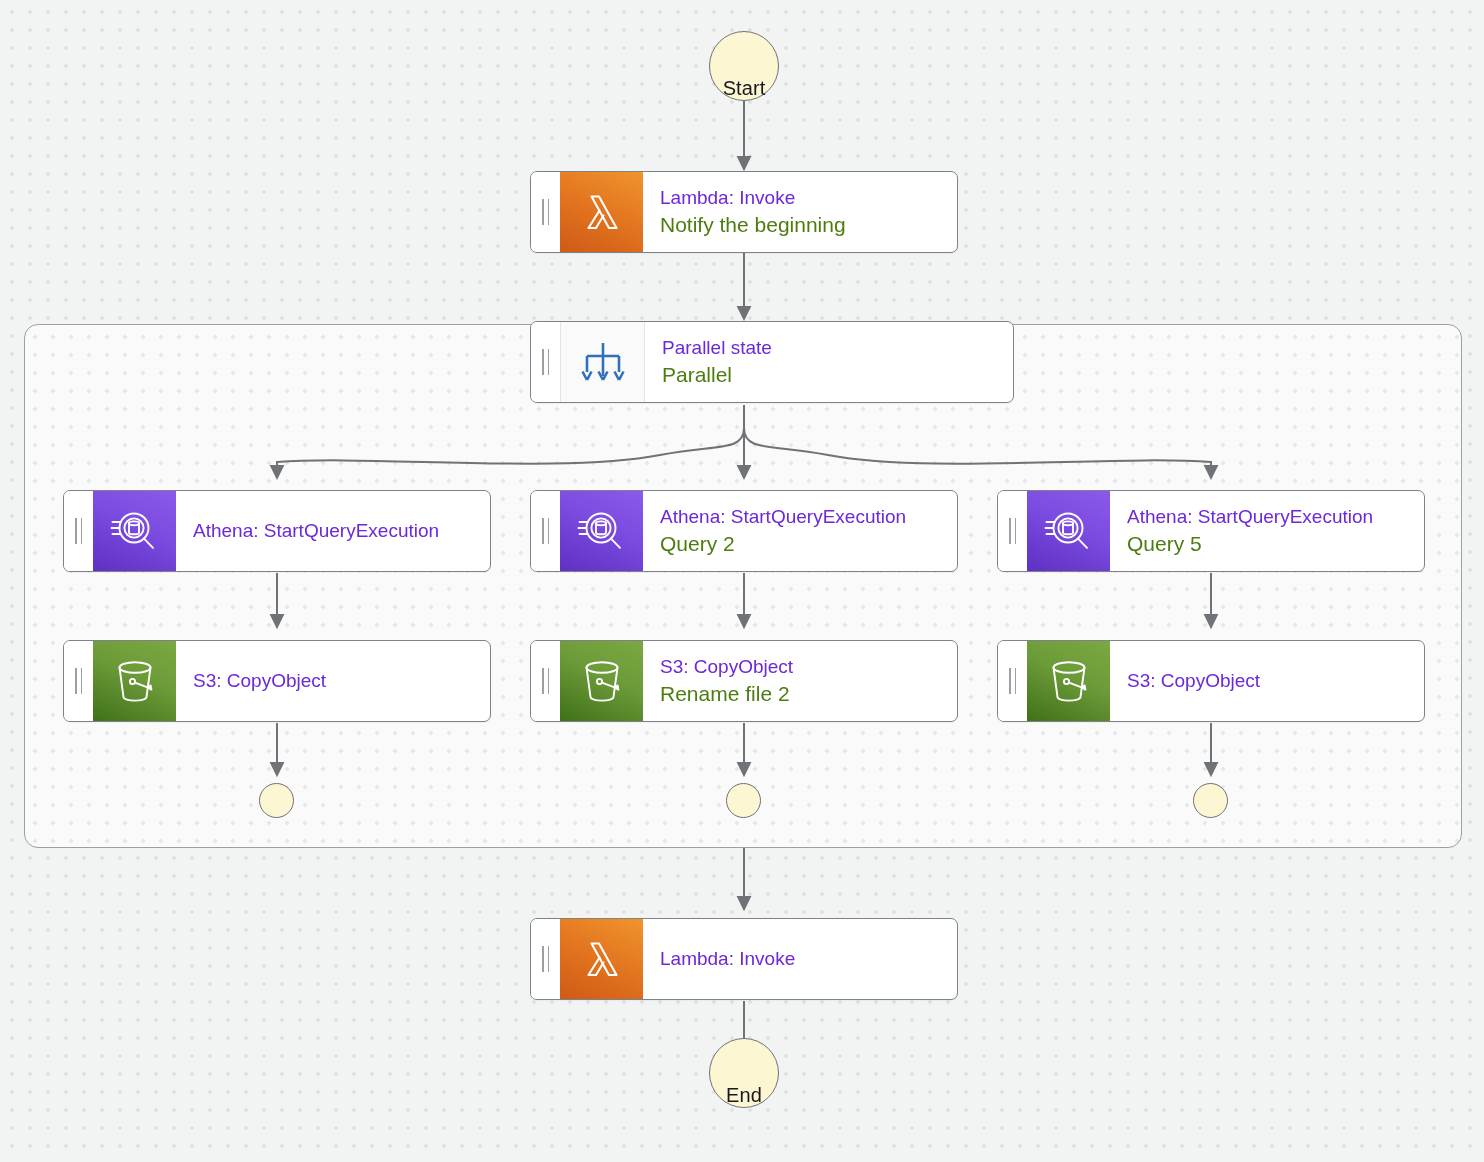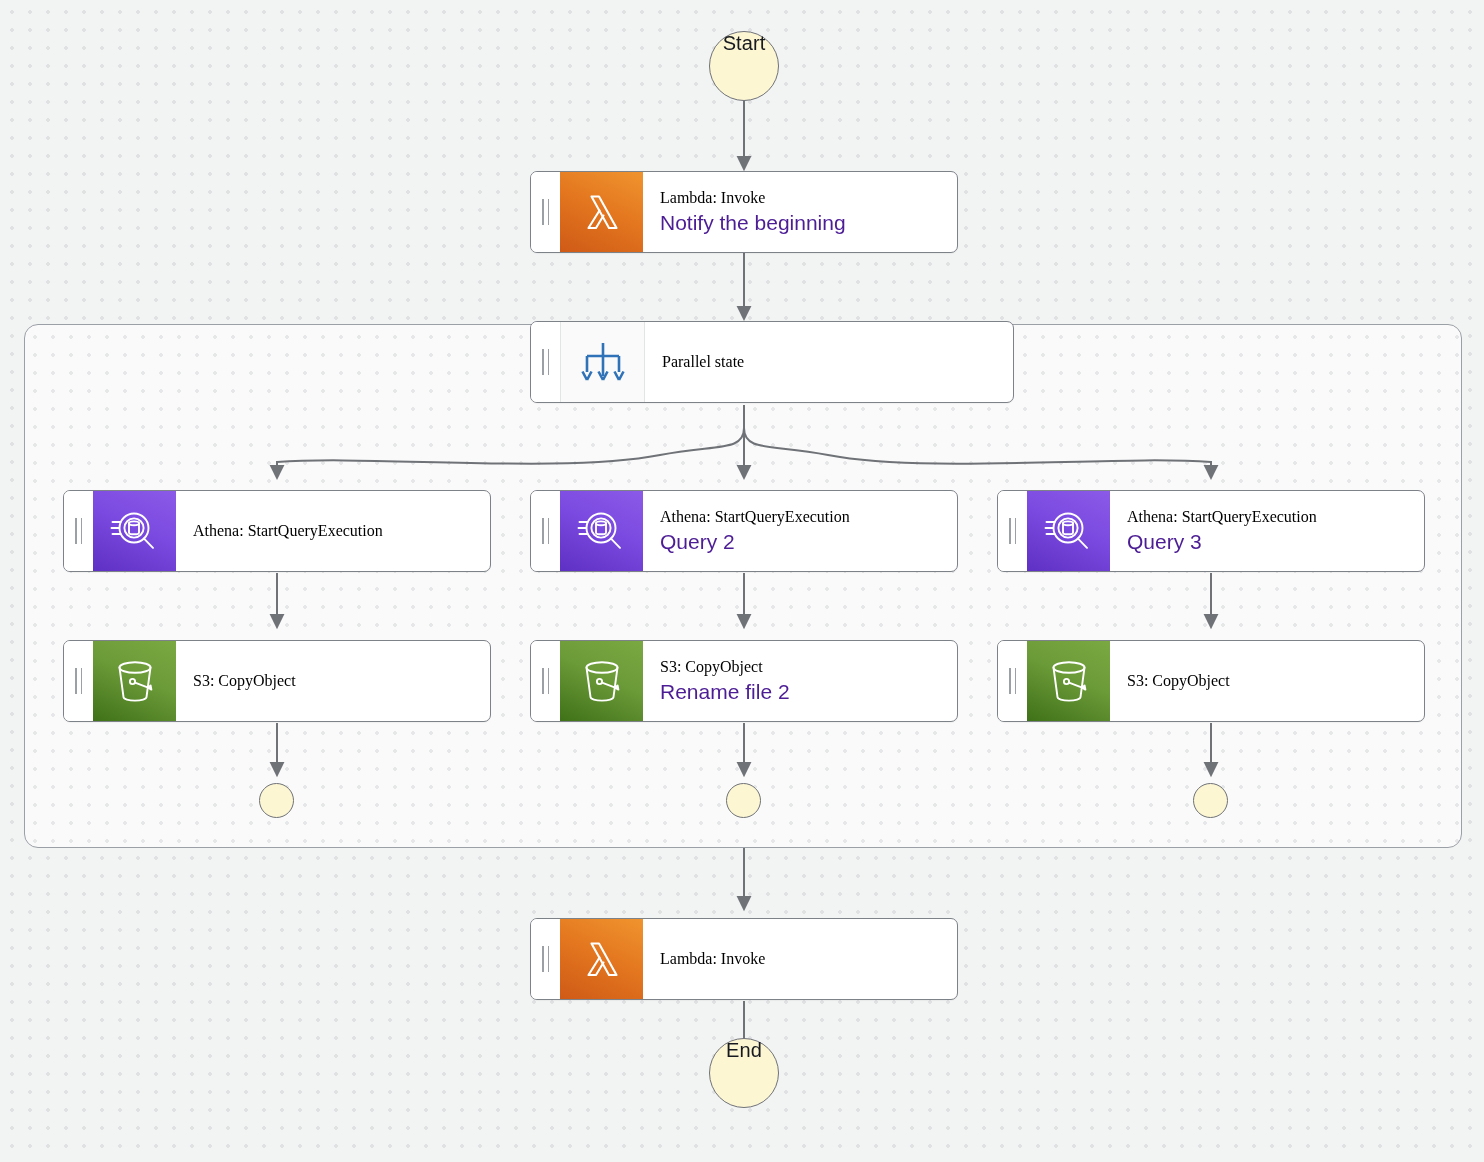--- a/index.html
+++ b/index.html
@@ -48,21 +48,21 @@
   }
 
   
   .terminal {
     position: absolute;
     box-sizing: border-box;
     border-radius: 50%;
     background: #fdf6d3;
     border: 1.5px solid #6f7277;
     display: flex;
-    align-items: flex-start;
+    align-items: flex-end;
     justify-content: center;
     color: #16191f;
     font-size: 20px;
     letter-spacing: .1px;
   }
   .terminal.big { width: 70px; height: 70px; }
   .terminal.small { width: 35px; height: 35px; }
 
   
   .state-card {
@@ -117,29 +117,28 @@
 
   .card-text {
     flex: 1 1 auto;
     padding: 0 0 0 17px;
     display: flex;
     flex-direction: column;
     justify-content: center;
     min-width: 0;
   }
   .card-type {
-    font-size: 16px;
-    color: #000000;
+    font-size: 19px;
+    color: #6d28d9;
     line-height: 1.35;
     white-space: nowrap;
-    font-family: Liberation Serif, serif;
   }
   .card-title {
     font-size: 21px;
-    color: #4c1d95;
+    color: #4d7c0f;
     line-height: 1.35;
     white-space: nowrap;
   }
 </style>
 </head>
 <body>
 
 <div id="canvas">
 
   <div class="parallel-container"></div>
@@ -208,20 +207,21 @@
         <path d="M10 18 H42"></path>
         <path d="M10 18 V34"></path>
         <path d="M42 18 V34"></path>
         <path d="M10 42 L5.5 33.5 M10 42 L14.5 33.5"></path>
         <path d="M26 42 L21.5 33.5 M26 42 L30.5 33.5"></path>
         <path d="M42 42 L37.5 33.5 M42 42 L46.5 33.5"></path>
       </svg>
     </div>
     <div class="card-text">
       <div class="card-type">Parallel state</div>
+      <div class="card-title">Parallel</div>
     </div>
   </div>
 
   <div class="state-card" style="left:63px; top:490px; width:428px;">
     <div class="grip">
         <span></span>
         <span></span>
       </div>
     <div class="icon-tile athena">
       <svg width="50" height="50" viewBox="0 0 50 50" fill="none" stroke="#ffffff" stroke-width="1.9" stroke-linecap="round">
@@ -269,21 +269,21 @@
         <circle cx="24" cy="22" r="14.5"></circle>
         <circle cx="24" cy="22" r="9.6"></circle>
         <path d="M33.8 32.4 L43 41.8"></path>
         <path d="M2.5 16 H10.5 M1.5 22 H9 M2.5 28 H10.5"></path>
         <ellipse cx="24" cy="17.3" rx="5" ry="1.9"></ellipse>
         <path d="M19 17.3 V26.4 C19 27.5 21.2 28.3 24 28.3 C26.8 28.3 29 27.5 29 26.4 V17.3"></path>
       </svg>
     </div>
     <div class="card-text">
       <div class="card-type">Athena: StartQueryExecution</div>
-      <div class="card-title">Query 3</div>
+      <div class="card-title">Query 5</div>
     </div>
   </div>
 
   <div class="state-card" style="left:63px; top:640px; width:428px;">
     <div class="grip">
         <span></span>
         <span></span>
       </div>
     <div class="icon-tile s3">
       <svg width="50" height="50" viewBox="0 0 50 50" fill="none" stroke="#ffffff" stroke-width="1.9" stroke-linejoin="round" stroke-linecap="round">

